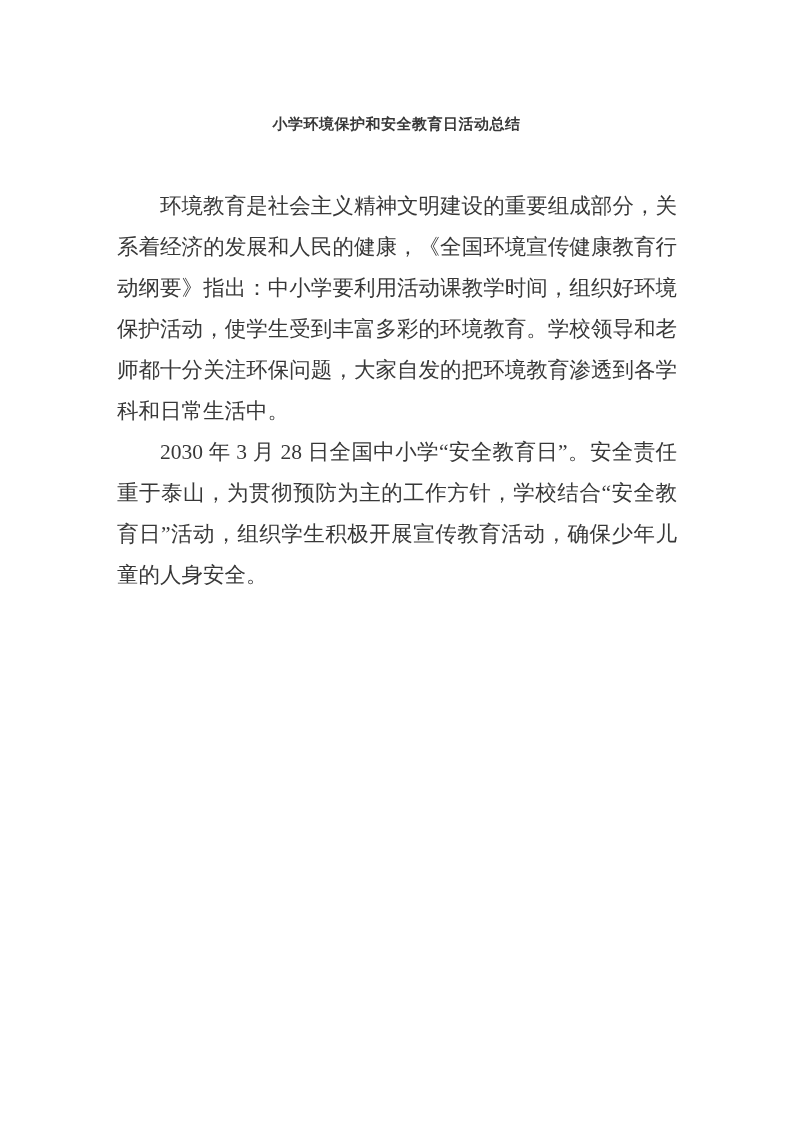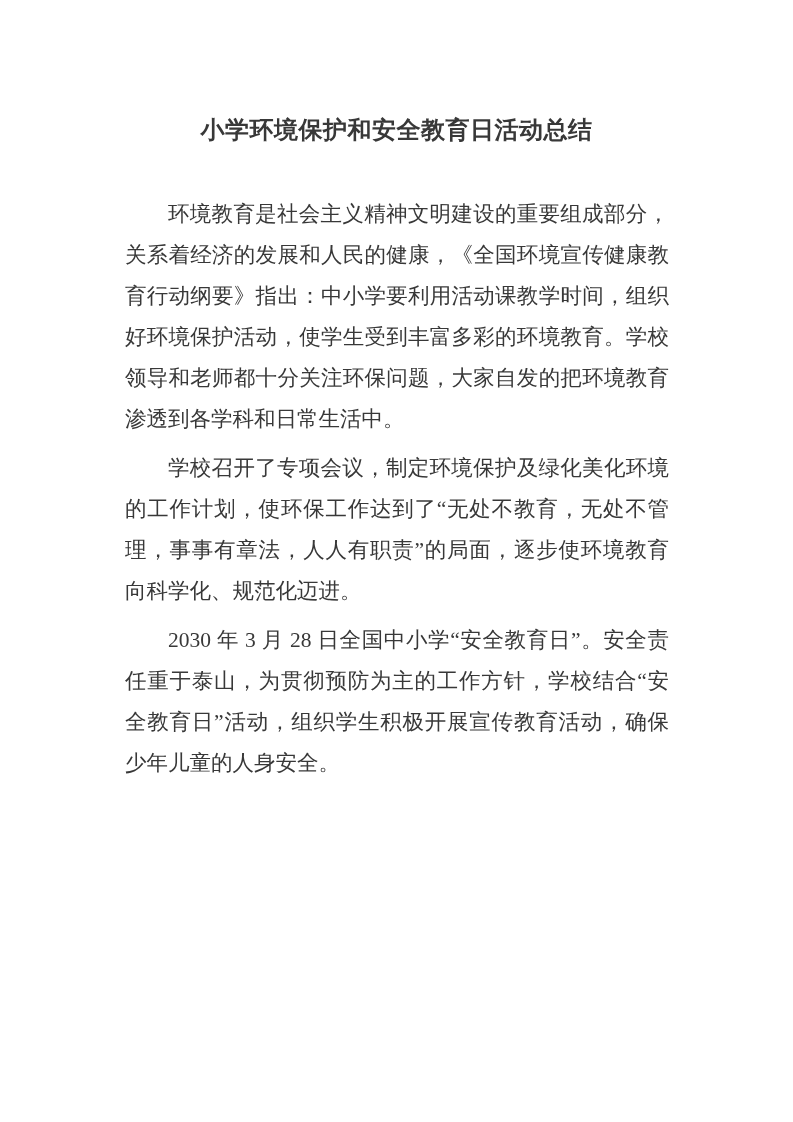--- a/index.html
+++ b/index.html
@@ -15,46 +15,45 @@
     overflow: hidden;
     font-family: "Liberation Serif", "DejaVu Serif", serif;
     color: #383838;
   }
   .doc-title {
     position: absolute;
     top: 99px;
     left: 0;
     width: 793px;
     text-align: center;
-    font-size: 24px;
+    font-size: 15px;
     line-height: 30px;
     font-weight: bold;
     letter-spacing: 0.5px;
     white-space: nowrap;
   }
   .doc-body {
     position: absolute;
     top: 186px;
     left: 117px;
     width: 560px;
     font-size: 21.5px;
     line-height: 41px;
     text-align: justify;
     text-justify: inter-ideograph;
   }
   .doc-body p {
-    margin: 8px;
+    margin: 0;
     padding: 0;
     text-indent: 2em;
   }
 </style>
 </head>
 <body>
 
 <div class="page" style="background: rgb(255, 255, 255); color: rgb(56, 56, 56);">
   <h1 class="doc-title">小学环境保护和安全教育日活动总结</h1>
 
   <div class="doc-body">
     <p>环境教育是社会主义精神文明建设的重要组成部分，关系着经济的发展和人民的健康，《全国环境宣传健康教育行动纲要》指出：中小学要利用活动课教学时间，组织好环境保护活动，使学生受到丰富多彩的环境教育。学校领导和老师都十分关注环保问题，大家自发的把环境教育渗透到各学科和日常生活中。</p>
-    <p>学校召开了专项会议，制定环境保护及绿化美化环境的工作计划，使环保工作达到了“无处不教育，无处不管理，事事有章法，人人有职责”的局面，逐步使环境教育向科学化、规范化迈进。</p>
     <p>2030 年 3 月 28 日全国中小学“安全教育日”。安全责任重于泰山，为贯彻预防为主的工作方针，学校结合“安全教育日”活动，组织学生积极开展宣传教育活动，确保少年儿童的人身安全。</p>
   </div>
 </div>
 
 </body></html>

